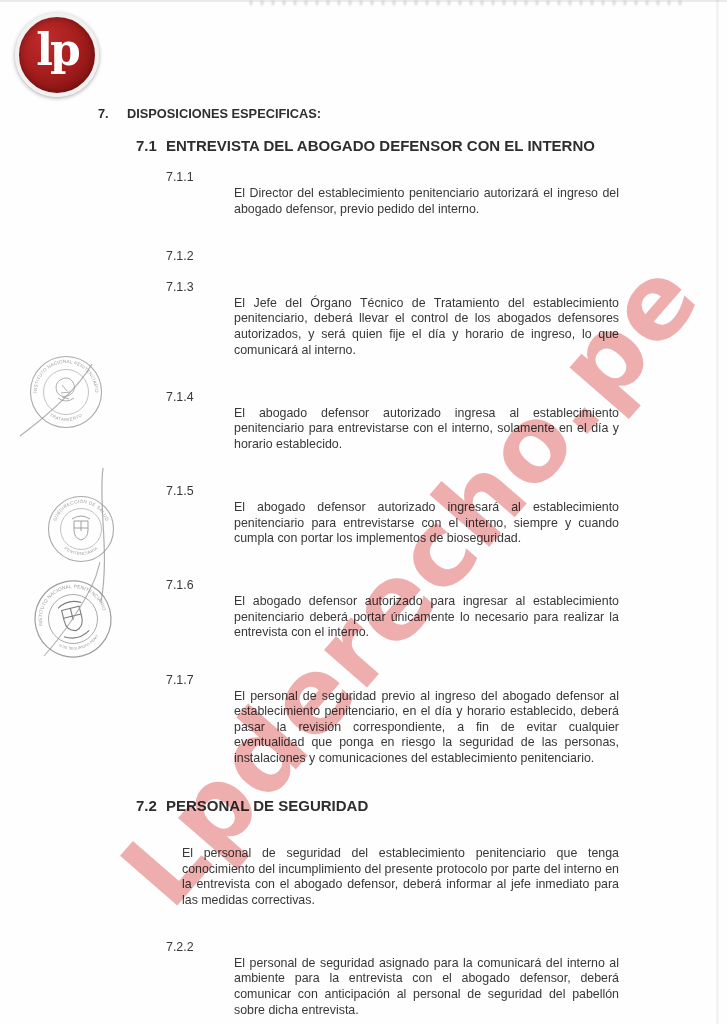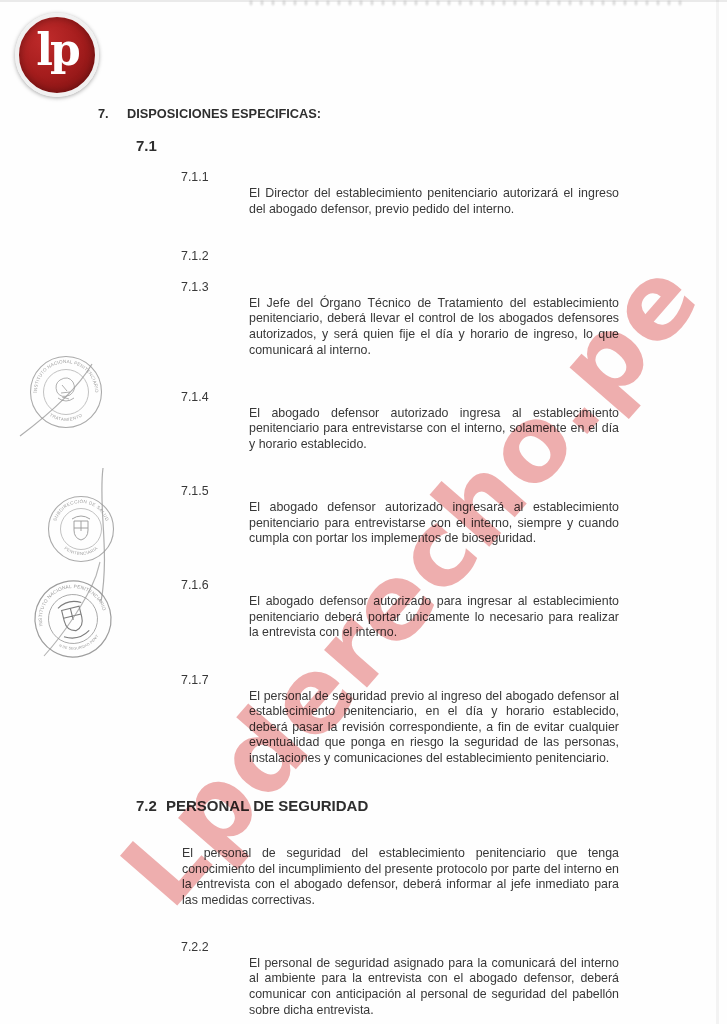--- a/index.html
+++ b/index.html
@@ -25,21 +25,21 @@
     color:#ffffff;letter-spacing:-3px;margin-top:-10px;
   }
   
   .content{position:absolute;left:98px;top:86px;width:537px;font-size:12.4px;line-height:15.6px;}
   .para{margin:0 0 20px 124px;text-align:justify;}
   .h1{display:flex;margin:0 0 16px 0;font-weight:bold;color:#2e2e2e;line-height:16px;font-size:12.8px;}
   .h1 .num{width:29px;flex:none;}
   .h2{display:flex;margin:0 0 16px 38px;font-weight:bold;color:#2e2e2e;line-height:16px;font-size:15px;}
   .h2 .num{width:30px;flex:none;}
   .clause{display:flex;margin:0 0 15.5px 68px;}
-  .clause .num{width:52px;flex:none;margin-left:15px;}
+  .clause .num{width:52px;flex:none;}
   .clause p{margin:16px;flex:1;text-align:justify;}
   .clause.continues p{text-align-last:justify;}
   
   .watermark{
     position:absolute;left:-40px;top:528px;width:900px;height:110px;
     display:flex;align-items:center;justify-content:center;
     transform:rotate(-49deg);pointer-events:none;
     font-family:"DejaVu Sans",sans-serif;font-weight:bold;font-size:104px;letter-spacing:1px;
     color:var(--wm-pink,rgba(224,96,96,.5));
     mix-blend-mode:multiply;z-index:5;white-space:nowrap;
@@ -64,20 +64,21 @@
 
   <div class="content">
 
   <p class="para"></p>
       <div class="h1">
         <span class="num">7.</span>
         <span class="txt">DISPOSICIONES ESPECIFICAS:</span>
       </div>
       <div class="h2">
         <span class="num">7.1</span>
+        <span class="txt">ENTREVISTA DEL ABOGADO DEFENSOR CON EL INTERNO</span>
       </div>
       <div class="clause">
         <span class="num">7.1.1</span>
         <p>El Director del establecimiento penitenciario autorizará el ingreso del abogado defensor, previo pedido del interno.</p>
       </div>
       <div class="clause">
         <span class="num">7.1.2</span>
       </div>
       <div class="clause">
         <span class="num">7.1.3</span>

